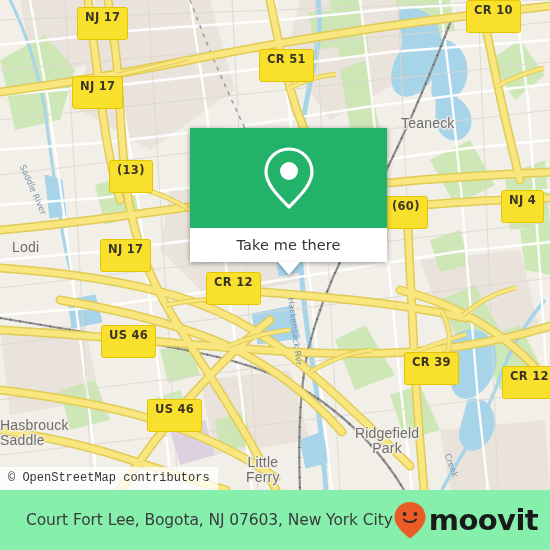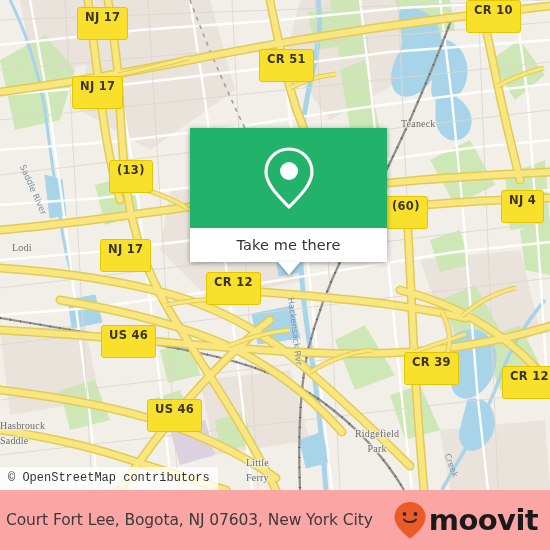--- a/index.html
+++ b/index.html
@@ -28,22 +28,22 @@
     height: 490px;
     background: #f2efe9;
     overflow: hidden;
   }
   #map-svg { position: absolute; left: 0; top: 0; }
 
   
   .place-label {
     position: absolute;
     color: #6d6d6d;
-    font-family: Liberation Serif, serif;
-    font-size: 10px;
+    font-family: Liberation Sans, sans-serif;
+    font-size: 14px;
     letter-spacing: 0.2px;
     white-space: pre-line;
     line-height: 15px;
     text-shadow:
       1.5px 0 1px #f2efe9, -1.5px 0 1px #f2efe9,
       0 1.5px 1px #f2efe9, 0 -1.5px 1px #f2efe9,
       1px 1px 1px #f2efe9, -1px -1px 1px #f2efe9;
   }
   .water-label {
     position: absolute;
@@ -127,26 +127,26 @@
     z-index: 60;
   }
 
   
   #bottom-bar {
     position: absolute;
     left: 0;
     top: 490px;
     width: 550px;
     height: 60px;
-    background: #fca5a5;
+    background: #86efac;
     display: flex;
     align-items: center;
     justify-content: space-between;
     box-sizing: border-box;
-    padding: 0 12px 0 6px;
+    padding: 0 12px 0 26px;
   }
   #address-text {
     color: #3b3b3b;
     font-family: "DejaVu Sans", sans-serif;
     font-size: 15.5px;
     letter-spacing: -0.1px;
     white-space: nowrap;
   }
   #moovit-logo {
     display: flex;

